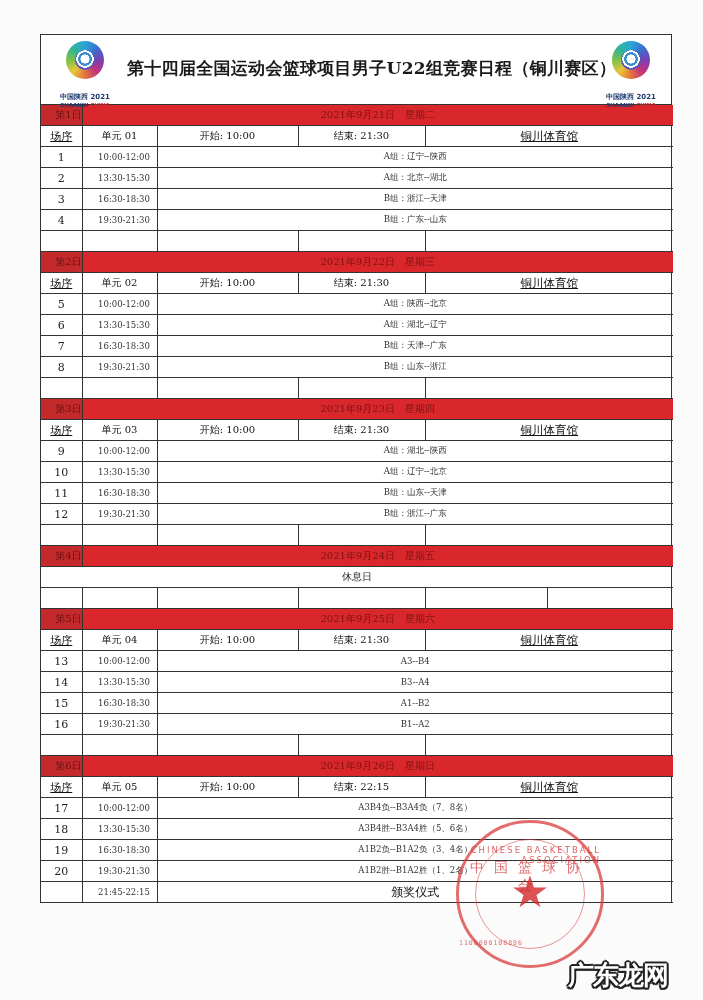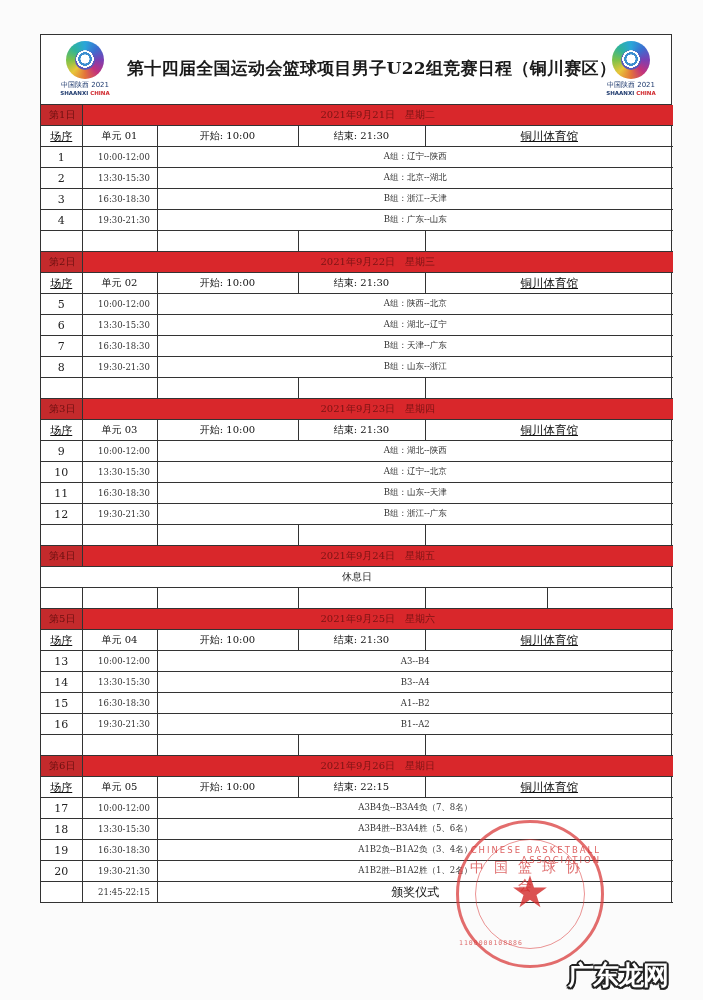--- a/index.html
+++ b/index.html
@@ -26,38 +26,38 @@
   .logo.right { right: 8px; }
   .logo-ring {
     width: 38px; height: 38px; border-radius: 50%; margin: 0 auto;
     background: conic-gradient(#2aa6d9, #3a6fd0, #7b3fb3, #c2327d, #e3743a, #e8c53a, #7cc24a, #2fb39a, #2aa6d9);
     position: relative;
   }
   .logo-ring::after {
     content: ""; position: absolute; left: 9px; top: 9px; width: 20px; height: 20px; border-radius: 50%;
     background: radial-gradient(circle at 50% 45%, #ffffff 0 30%, #3c8ed0 31% 45%, #ffffff 46% 58%, #5a57b8 59% 100%);
   }
-  .logo-line1 { font-family: "DejaVu Sans", sans-serif; font-size: 7px; font-weight: normal; line-height: 9px; color: #1e3a6e; margin-top: 2px; white-space: nowrap; }
+  .logo-line1 { font-family: "DejaVu Sans", sans-serif; font-size: 7px; font-weight: bold; line-height: 9px; color: #1e3a6e; margin-top: 14px; white-space: nowrap; }
   .logo-line2 { font-family: "DejaVu Sans", sans-serif; font-size: 5.5px; font-weight: bold; line-height: 7px; color: #1e3a6e; white-space: nowrap; }
   .logo-line2 .red { color: #d0262b; }
   .doc-title {
     position: absolute; left: 86px; right: 80px; top: 22px; text-align: center;
     font-size: 17px; font-weight: bold; color: #1a1a1a; letter-spacing: 0.3px; white-space: nowrap;
   }
 
   table.sched { width: 100%; border-collapse: collapse; table-layout: fixed; }
   table.sched td {
     border: 1.2px solid #333; height: 20px; padding: 0; text-align: center; vertical-align: middle;
     font-size: 10px; white-space: nowrap; overflow: hidden;
   }
   table.sched tr:first-child td { border-top: none; }
   table.sched td:first-child { border-left: none; }
   table.sched td:last-child { border-right: none; }
   .day-row td { background: #d9272b; color: #7a1414; height: 20px; font-size: 10px; border-color: #b71c1c; }
-  .day-row td.day-label { background: #c42a2c; color: #6b1010; font-size: 10px; text-align: center; padding-left: 2px; }
+  .day-row td.day-label { background: #c42a2c; color: #6b1010; font-size: 10px; text-align: right; padding-left: 2px; }
   .hdr-row td { font-size: 12px; font-weight: normal; color: #111; height: 20px; }
   .hdr-row td.venue { font-family: "DejaVu Sans", sans-serif; font-size: 11.5px; text-decoration: underline; }
   .hdr-row td.seq { font-family: "DejaVu Sans", sans-serif; font-size: 11px; text-decoration: underline; }
   .game-row td { height: 20px; }
   .game-row td.num { font-size: 11px; }
   .game-row td.time { font-size: 8.5px; color: #333; padding-left: 9px; }
   .game-row td.match { font-size: 8.5px; color: #333; }
   .rest-row td { font-size: 11px; font-family: "DejaVu Sans", sans-serif; }
   .empty-row td { height: 20px; }
   .award-row td.match { font-size: 12px; font-family: "DejaVu Sans", sans-serif; color: #111; }

